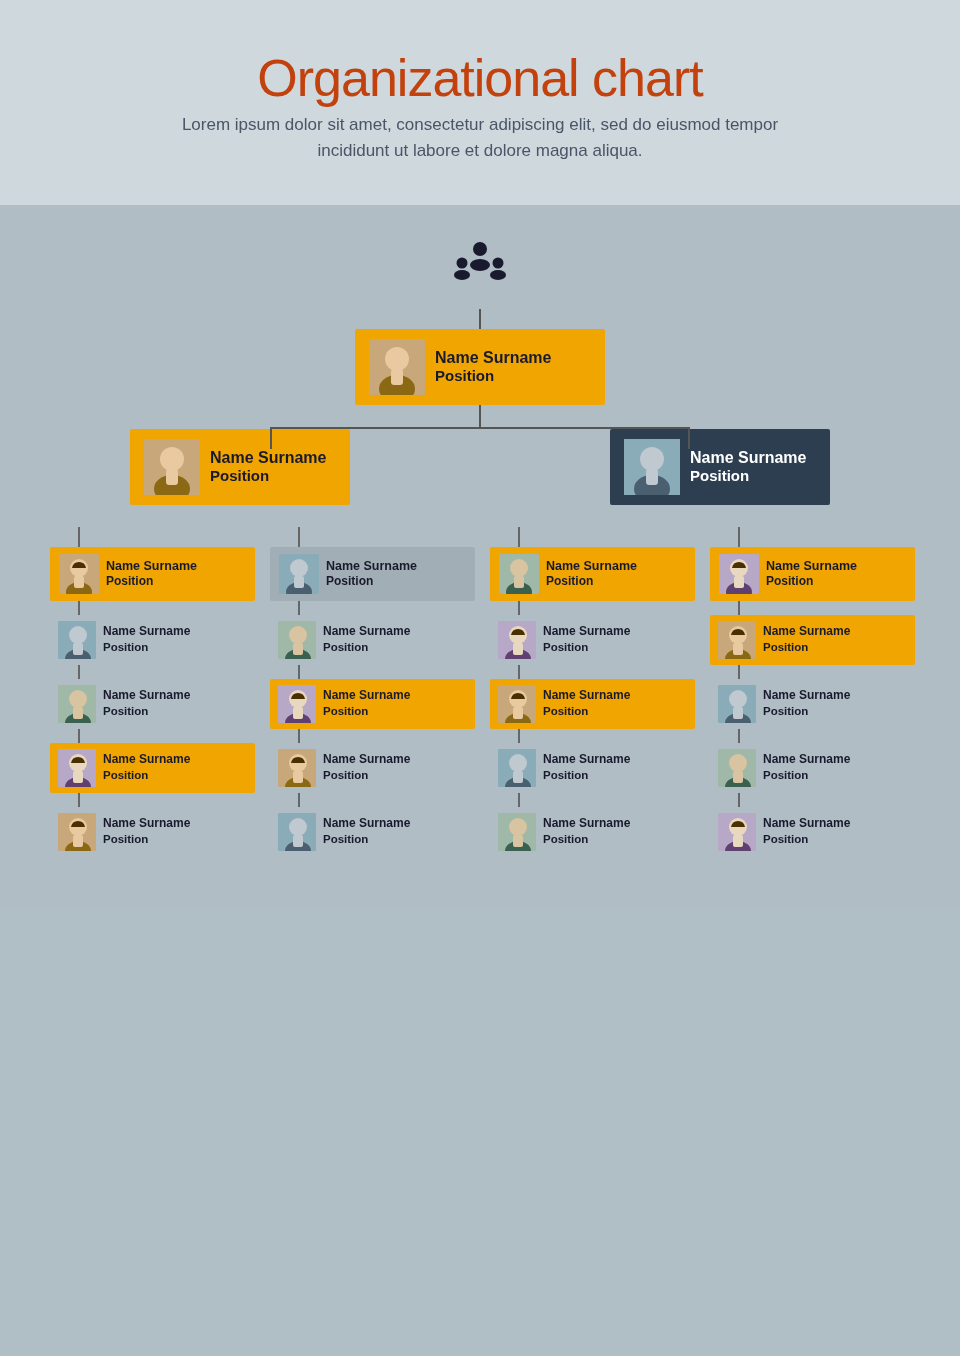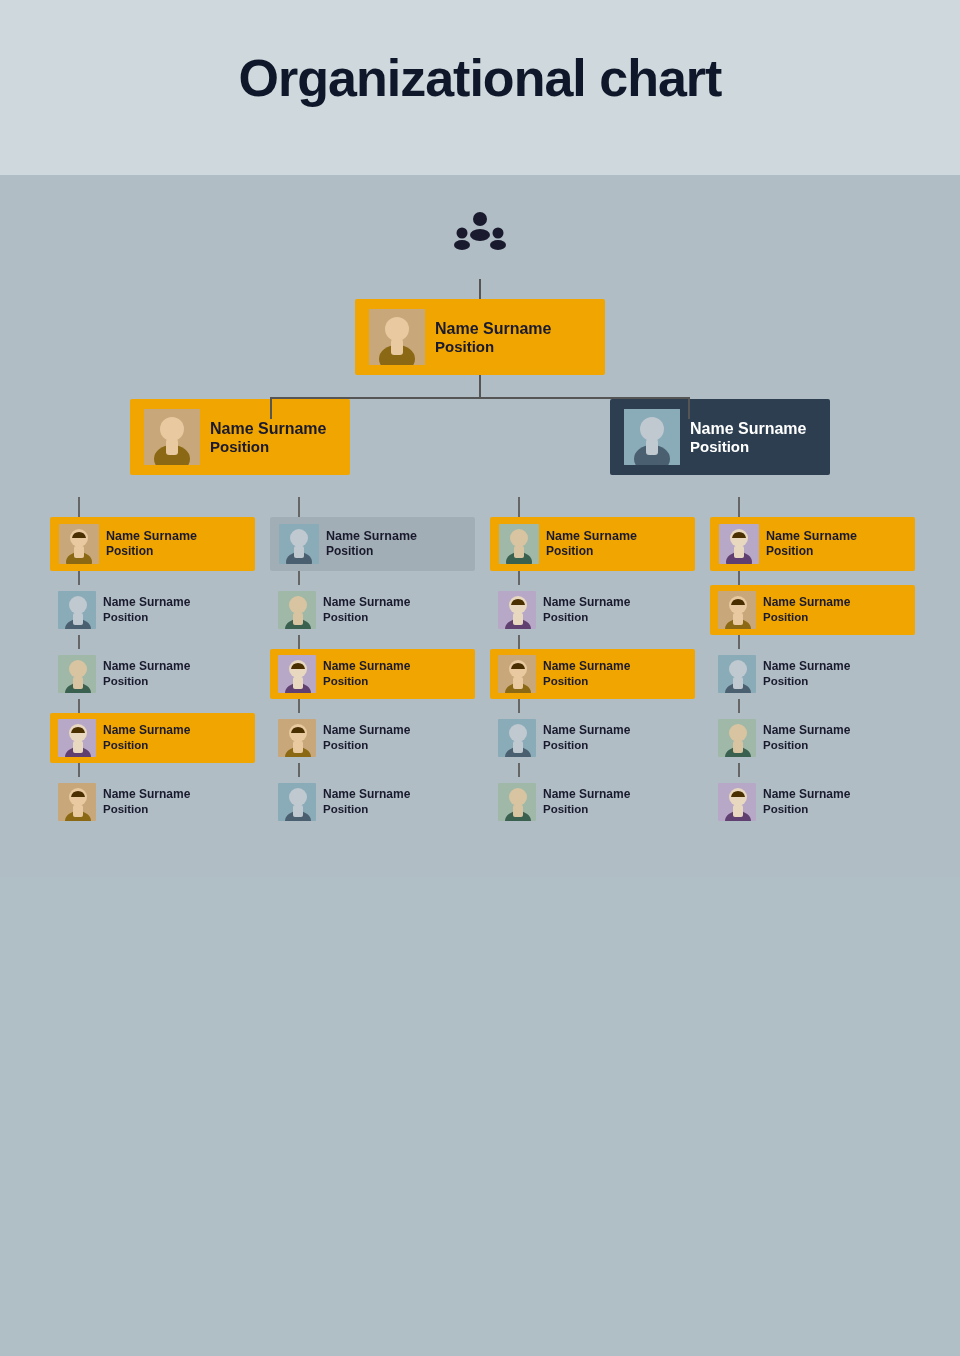--- a/index.html
+++ b/index.html
@@ -12,23 +12,23 @@
     }
 
     .header {
       background: #cfd8dc;
       text-align: center;
       padding: 48px 80px 40px;
     }
 
     .header h1 {
       font-size: 52px;
-      font-weight: 700;
-      color: #0f172a;
-      margin-bottom: 27px;
+      font-weight: 400;
+      color: #c2410c;
+      margin-bottom: 4px;
       letter-spacing: -1px;
     }
 
     .header p {
       font-size: 17px;
       color: #4a5568;
       line-height: 1.55;
       max-width: 660px;
       margin: 0 auto;
     }
@@ -110,20 +110,21 @@
     .top-icon-svg {
       width: 64px;
       height: 64px;
     }
   </style>
 </head>
 <body>
 
 <div class="header">
   <h1>Organizational chart</h1>
+  <p>Lorem ipsum dolor sit amet, consectetur adipiscing elit, sed do eiusmod tempor incididunt ut labore et dolore magna aliqua.</p>
 </div>
 
 <div class="chart-area">
 
   <div class="org-logo">
     <svg class="top-icon-svg" viewBox="0 0 64 64" fill="#1a1a2e">
 
       <circle cx="32" cy="14" r="7"></circle>
       <ellipse cx="32" cy="30" rx="10" ry="6"></ellipse>
       <circle cx="14" cy="28" r="5.5"></circle>

